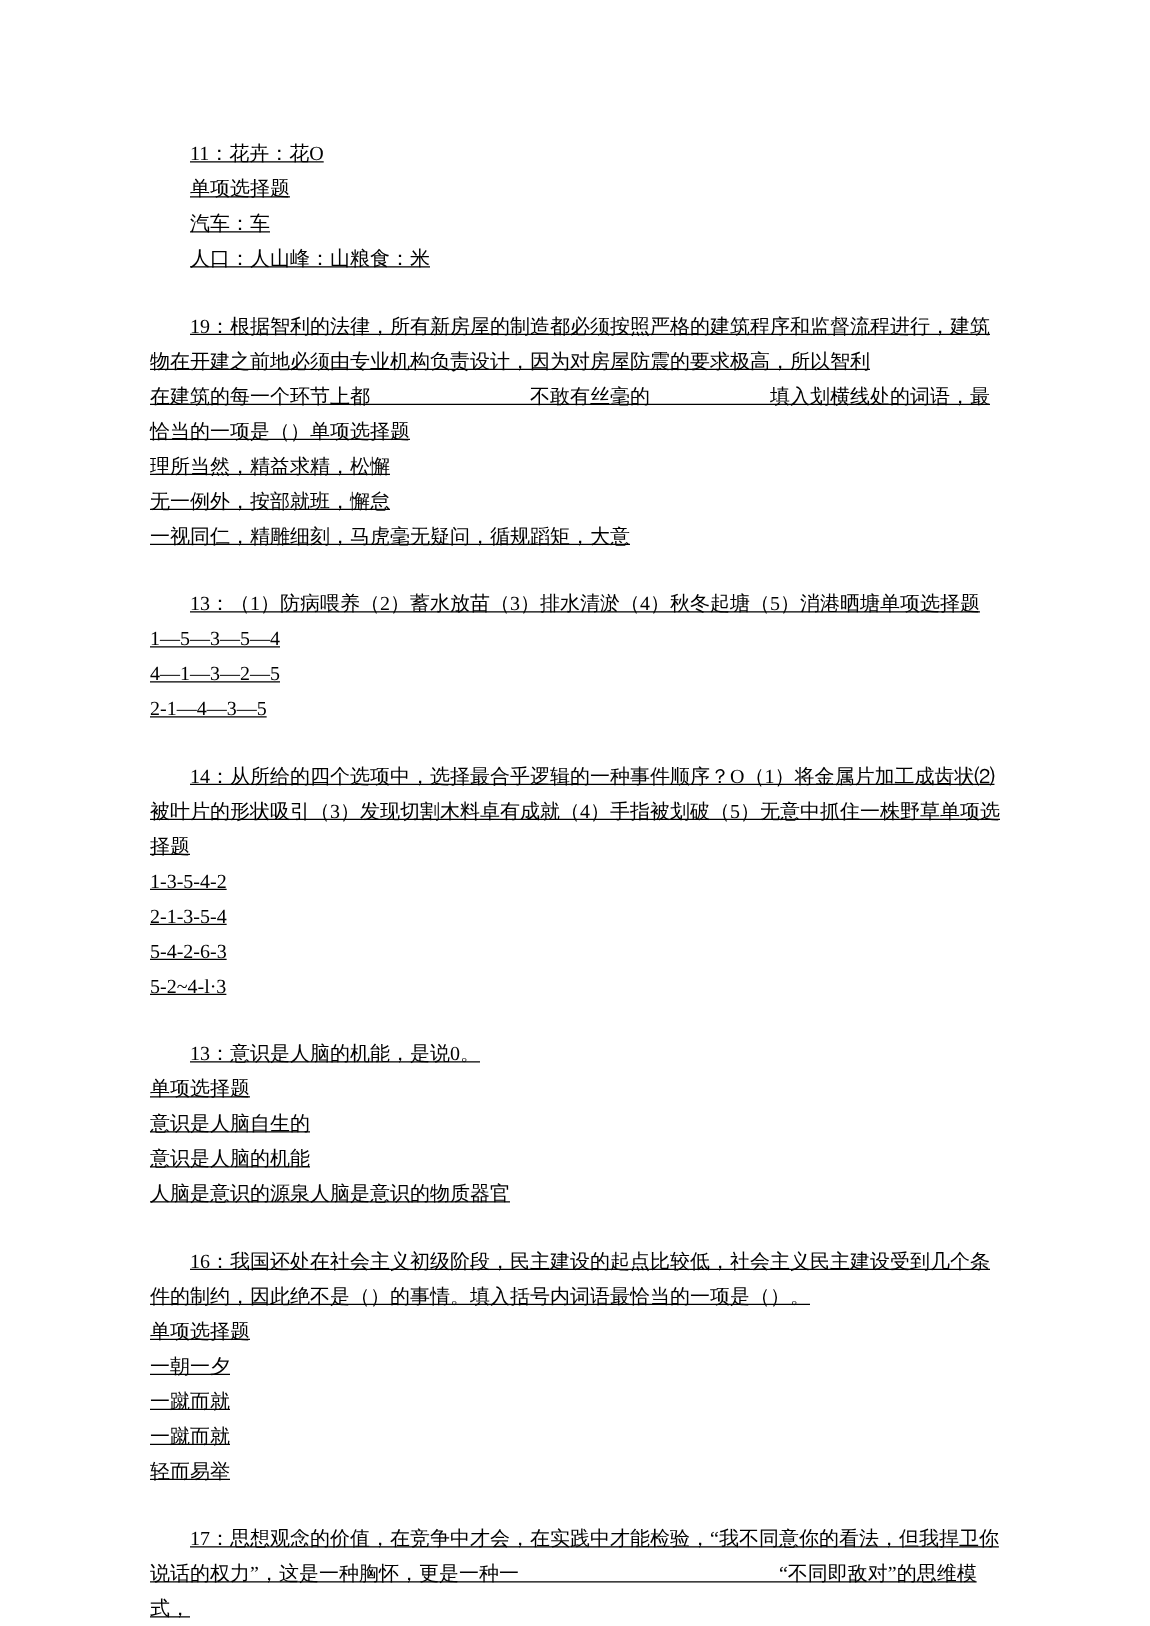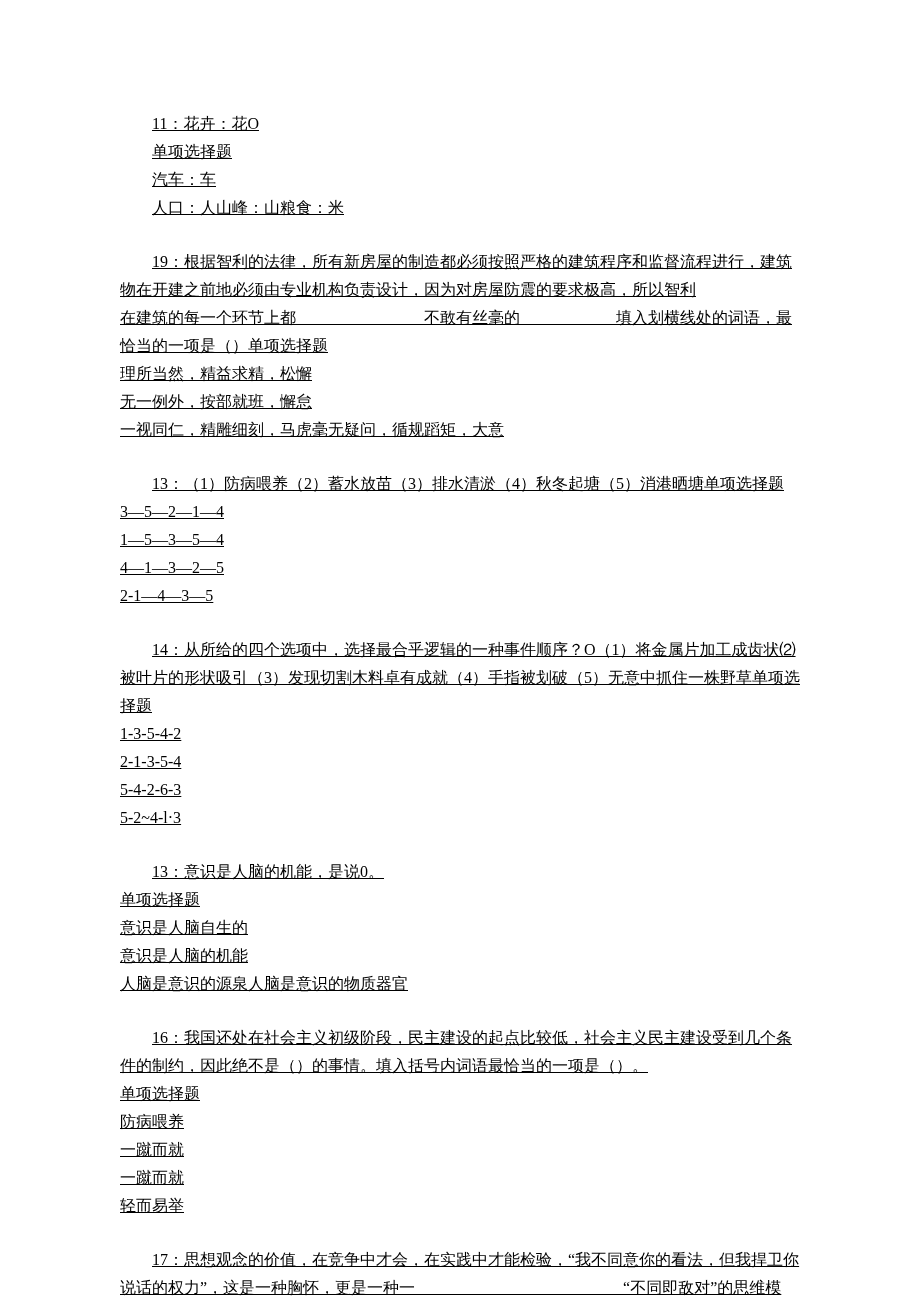--- a/index.html
+++ b/index.html
@@ -45,21 +45,20 @@
 <div class="question-block">
   <p class="line indent">19：根据智利的法律，所有新房屋的制造都必须按照严格的建筑程序和监督流程进行，建筑物在开建之前地必须由专业机构负责设计，因为对房屋防震的要求极高，所以智利</p>
   <p class="line no-indent">在建筑的每一个环节上都　　　　　　　　不敢有丝毫的　　　　　　填入划横线处的词语，最恰当的一项是（）单项选择题</p>
   <p class="line no-indent">理所当然，精益求精，松懈</p>
   <p class="line no-indent">无一例外，按部就班，懈怠</p>
   <p class="line no-indent">一视同仁，精雕细刻，马虎毫无疑问，循规蹈矩，大意</p>
 </div>
 
 <div class="question-block">
   <p class="line indent">13：（1）防病喂养（2）蓄水放苗（3）排水清淤（4）秋冬起塘（5）消港晒塘单项选择题</p>
-  <p class="line no-indent">3—5—2—1—4</p>
   <p class="line no-indent">1—5—3—5—4</p>
   <p class="line no-indent">4—1—3—2—5</p>
   <p class="line no-indent">2-1—4—3—5</p>
 </div>
 
 <div class="question-block">
   <p class="line indent">14：从所给的四个选项中，选择最合乎逻辑的一种事件顺序？O（1）将金属片加工成齿状⑵被叶片的形状吸引（3）发现切割木料卓有成就（4）手指被划破（5）无意中抓住一株野草单项选择题</p>
   <p class="line no-indent">1-3-5-4-2</p>
   <p class="line no-indent">2-1-3-5-4</p>
   <p class="line no-indent">5-4-2-6-3</p>
@@ -70,21 +69,21 @@
   <p class="line indent">13：意识是人脑的机能，是说0。</p>
   <p class="line no-indent">单项选择题</p>
   <p class="line no-indent">意识是人脑自生的</p>
   <p class="line no-indent">意识是人脑的机能</p>
   <p class="line no-indent">人脑是意识的源泉人脑是意识的物质器官</p>
 </div>
 
 <div class="question-block">
   <p class="line indent">16：我国还处在社会主义初级阶段，民主建设的起点比较低，社会主义民主建设受到几个条件的制约，因此绝不是（）的事情。填入括号内词语最恰当的一项是（）。</p>
   <p class="line no-indent">单项选择题</p>
-  <p class="line no-indent">防病喂养</p>
+  <p class="line no-indent">一朝一夕</p>
   <p class="line no-indent">一蹴而就</p>
   <p class="line no-indent">一蹴而就</p>
   <p class="line no-indent">轻而易举</p>
 </div>
 
 <div class="question-block">
   <p class="line indent">17：思想观念的价值，在竞争中才会，在实践中才能检验，“我不同意你的看法，但我捍卫你说话的权力”，这是一种胸怀，更是一种一　　　　　　　　　　　　　“不同即敌对”的思维模式，</p>
 </div>
 
 </body></html>

